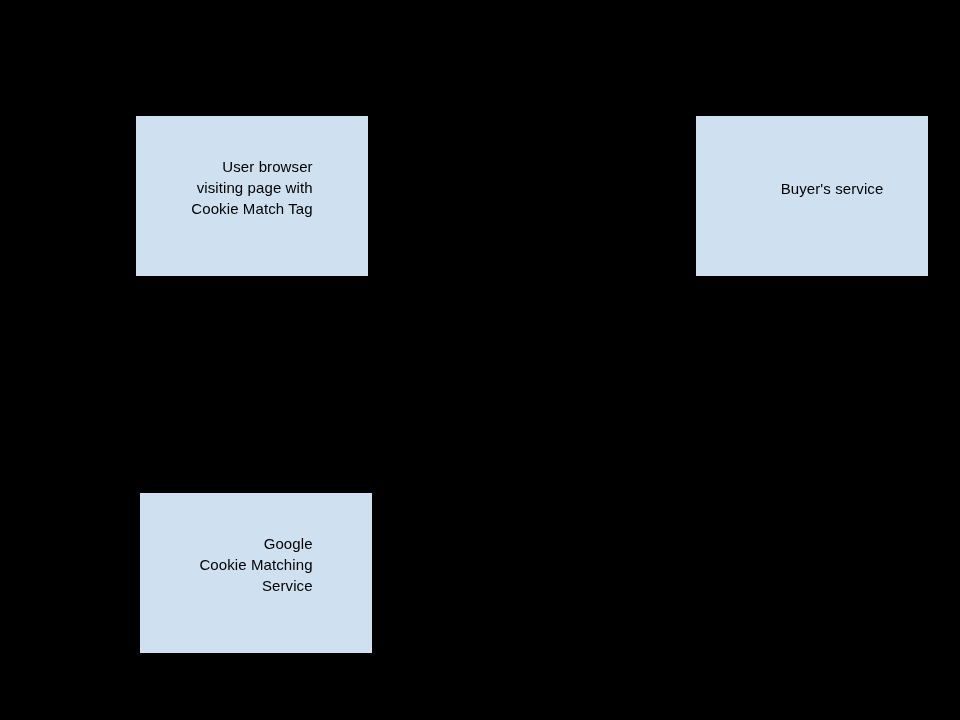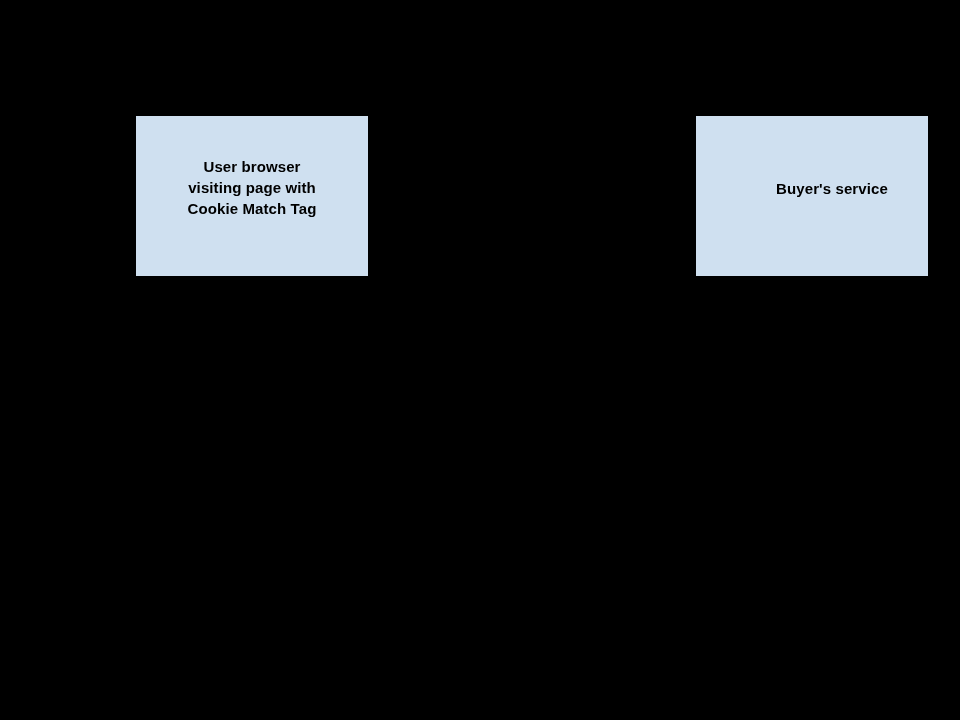--- a/index.html
+++ b/index.html
@@ -25,24 +25,25 @@
     display: flex;
     align-items: center;
     justify-content: center;
     text-align: center;
   }
 
   .node-label {
     color: #000000;
     font-size: 15px;
     line-height: 21px;
-    font-weight: 700;
+    font-weight: 400;
     white-space: pre-line;
     letter-spacing: 0.1px;
     padding: 0 6px;
+    text-align: right;
   }
 
   
   #node-user-browser {
     left: 136px;
     top: 116px;
     width: 232px;
     height: 160px;
   }
   #node-user-browser .node-label {
@@ -78,14 +79,19 @@
   <div class="node" id="node-user-browser">
     <div class="node-label">User browser
 visiting page with
 Cookie Match Tag</div>
   </div>
 
   <div class="node" id="node-buyers-service">
     <div class="node-label">Buyer's service</div>
   </div>
 
+  <div class="node" id="node-google-cookie-matching">
+    <div class="node-label">Google
+Cookie Matching
+Service</div>
+  </div>
 
 </div>
 
 </body></html>

